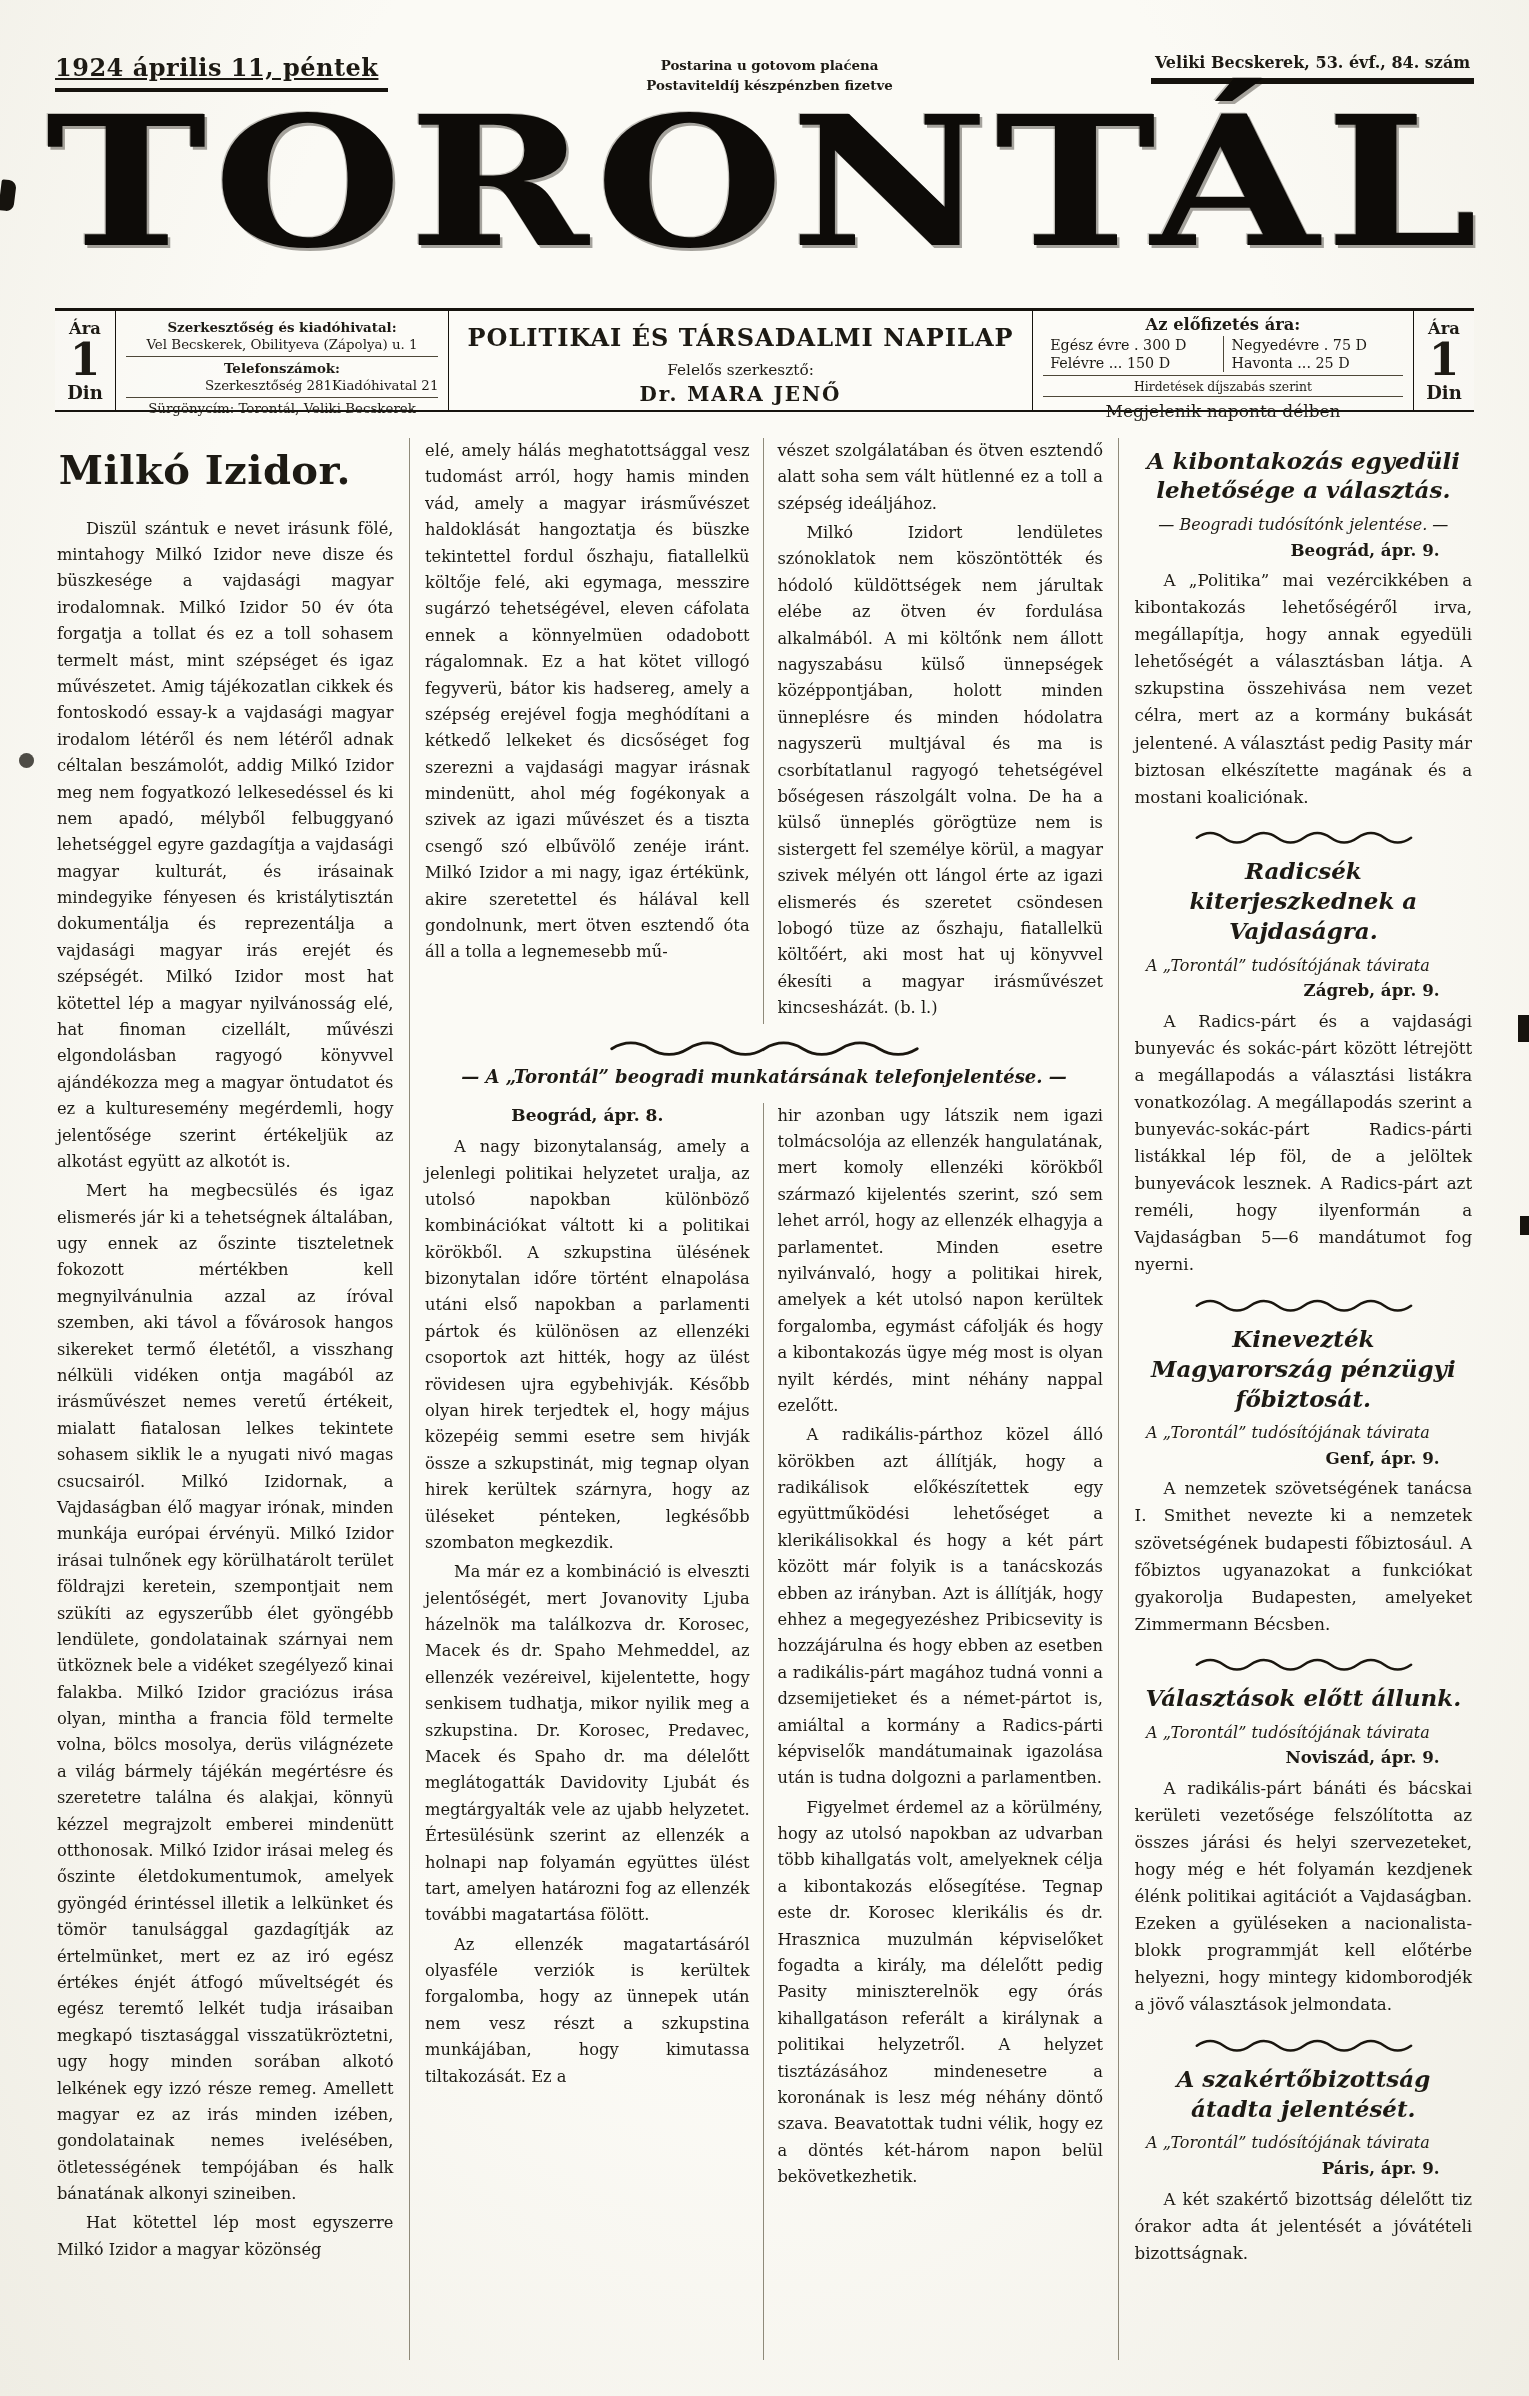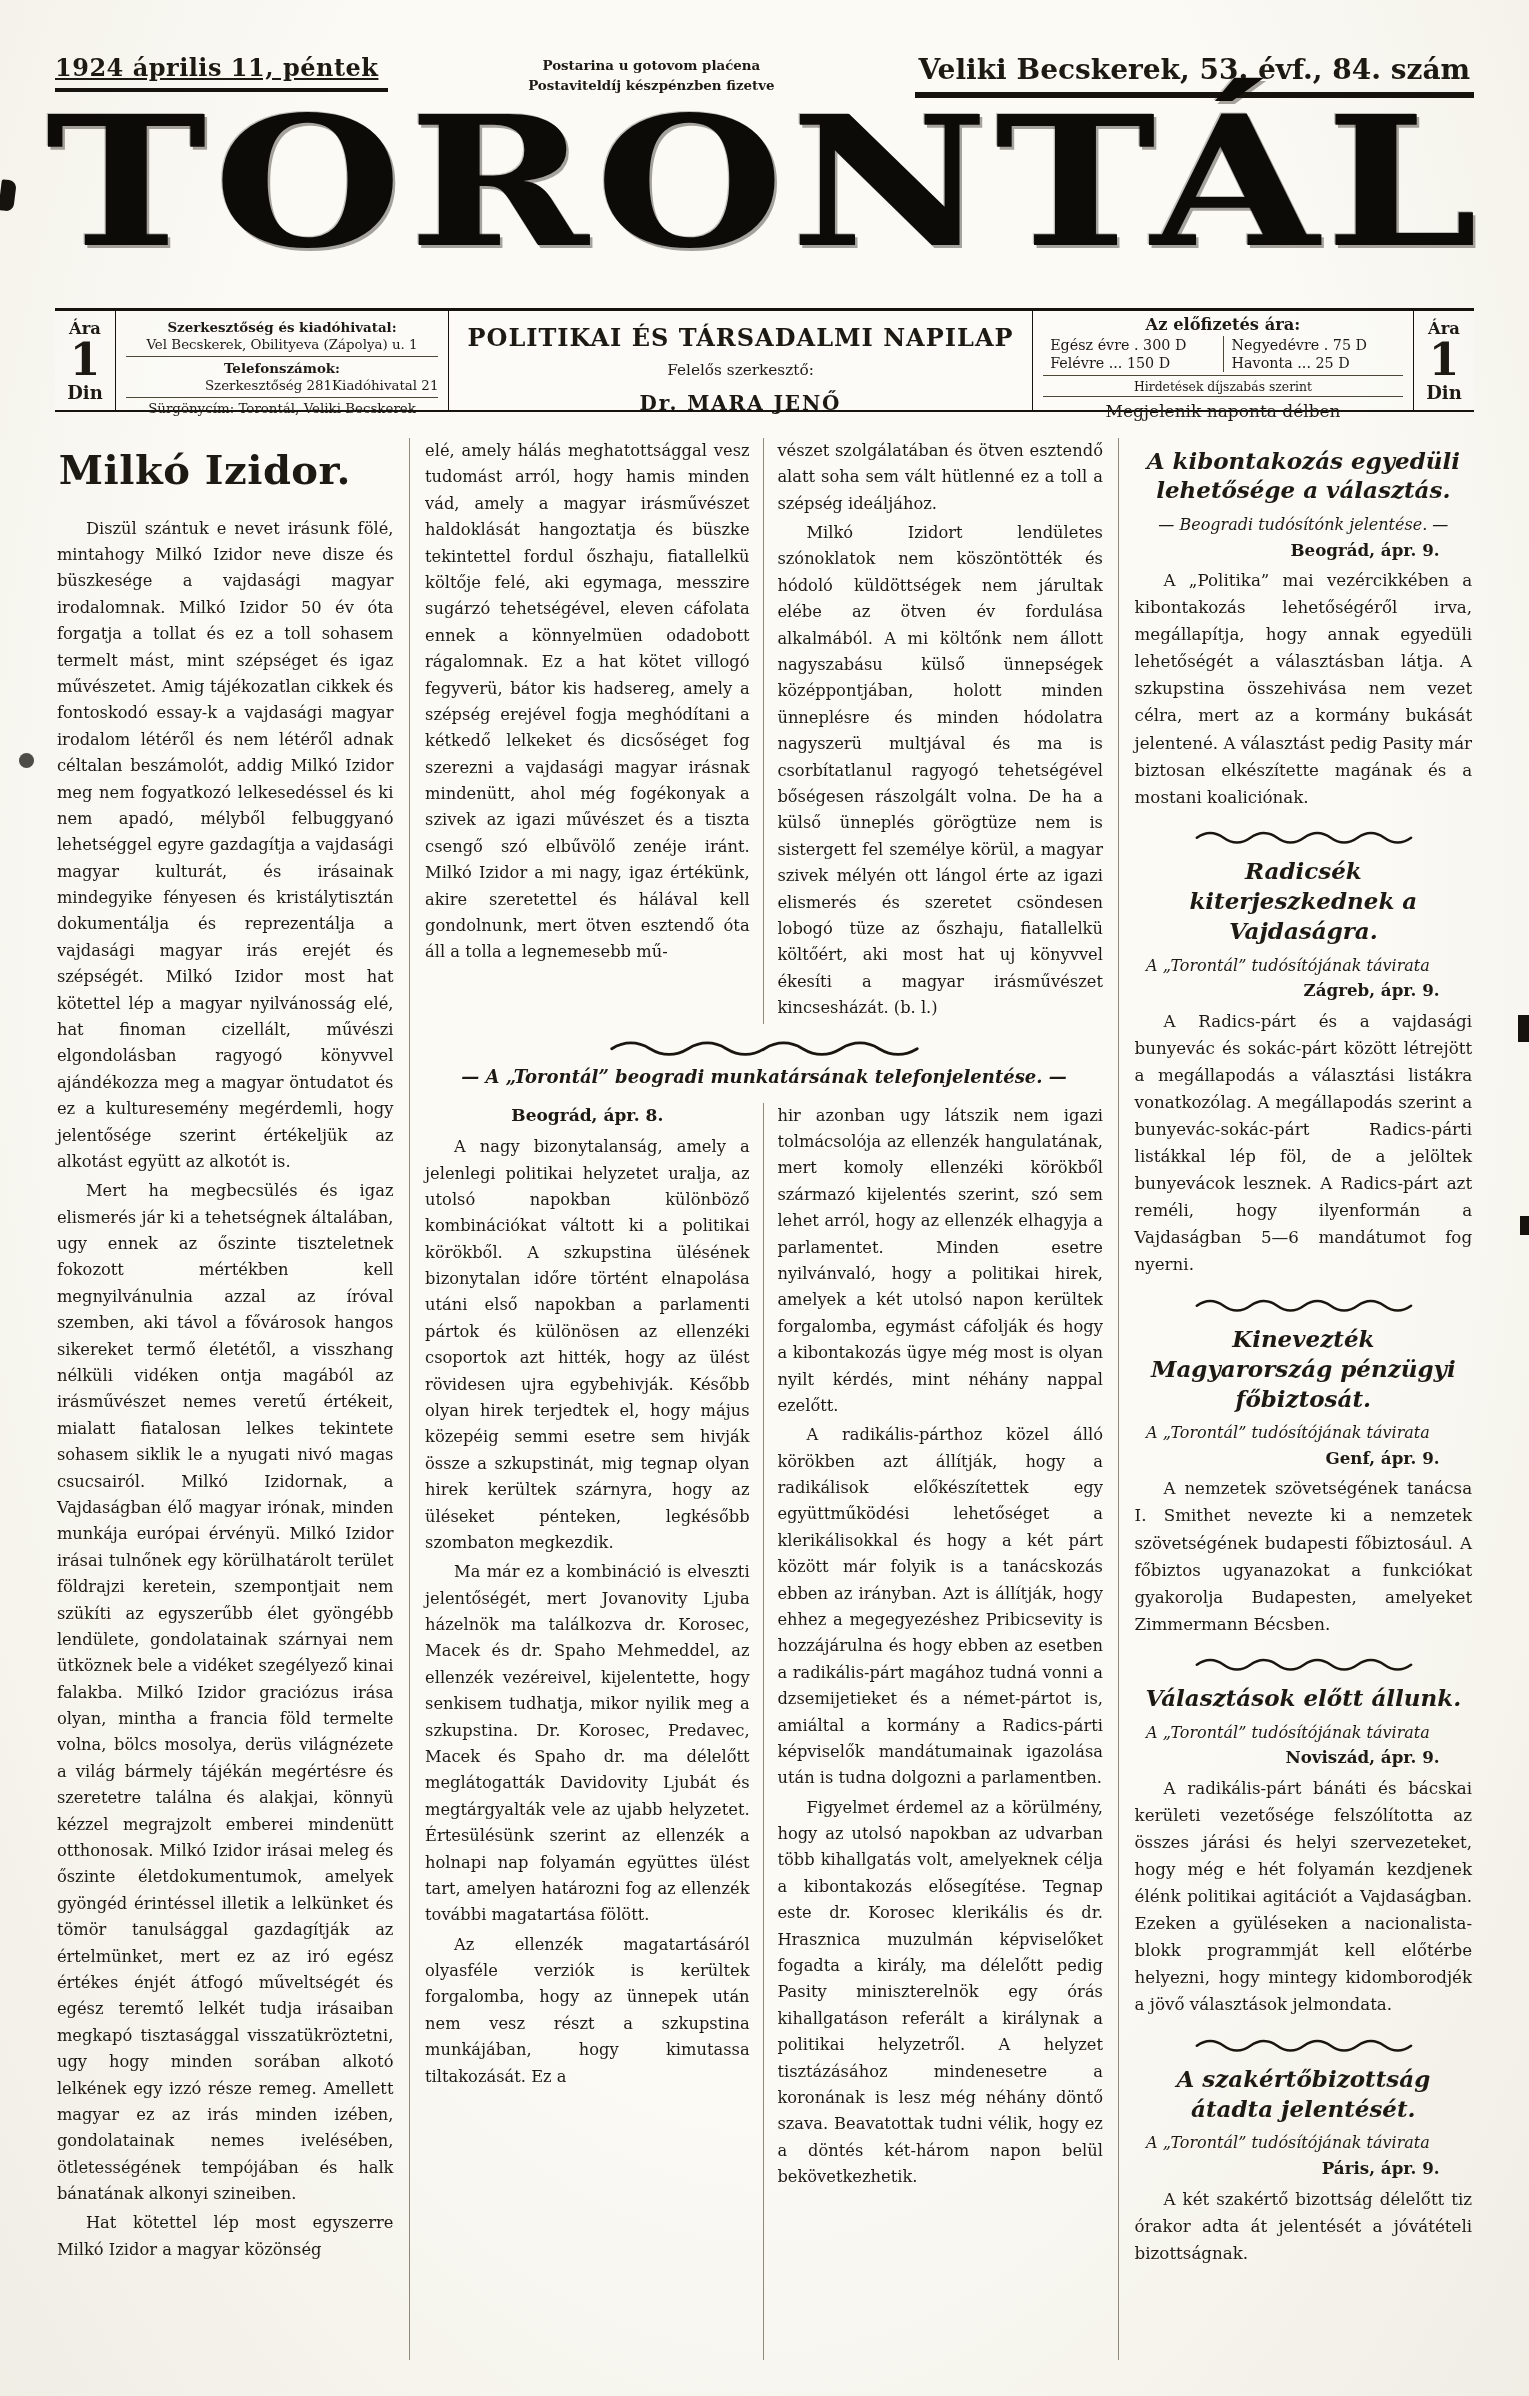--- a/index.html
+++ b/index.html
@@ -18,21 +18,21 @@
   .topbar {
     position: absolute; top: 53px; left: 55px; right: 55px;
     display: flex; justify-content: space-between; align-items: flex-start;
   }
   .issue-date {
     font-size: 24px; font-weight: bold; letter-spacing: 0.5px;
     border-bottom: 4.8px solid #16130e; padding: 0 9.6px 5.7px 0; text-decoration: underline;
   }
   .postage { text-align: center; font-size: 13.4px; font-weight: bold; line-height: 1.5; padding-top: 1.9px; }
   .edition {
-    font-size: 28px; font-weight: bold;
+    font-size: 16px; font-weight: bold;
     border-bottom: 6.7px solid #16130e; padding: 0 3.8px 5.7px 3.8px;
   }
 
   
   .masthead { position: absolute; top: 88px; left: 0; width: 100%; text-align: center; }
   .masthead-title {
     display: inline-block;
     font-size: 163px; line-height: 1.05; font-weight: bold;
     letter-spacing: 4.8px; color: #0d0b08;
     transform: scaleX(1.33) scaleY(1.1); transform-origin: center top;
@@ -65,21 +65,21 @@
   .bt { border-top: 1px solid #4d4738; }
   .b  { font-weight: bold; }
   .phones { display: flex; justify-content: flex-end; }
   .centerbox {
     flex: 1; text-align: center; border-right: 1.9px solid #16130e;
     display: flex; flex-direction: column; padding-bottom: 5.7px;
   }
   .blackbar { height: 12.4px; background: #16130e; margin-bottom: 11.5px; }
   .type-line { font-size: 24px; font-weight: bold; letter-spacing: 1px; }
   .ed-label { font-size: 15.3px; margin-top: 9.6px; }
-  .ed-name  { font-size: 20px; font-weight: bold; letter-spacing: 1.9px; margin-top: 12px; }
+  .ed-name  { font-size: 20px; font-weight: bold; letter-spacing: 1.9px; margin-top: 3px; }
   .subs { flex: 0 0 380px; display: flex; flex-direction: column; padding: 3.8px 9.6px 4.8px; font-size: 14.3px; }
   .subs-title { font-size: 16.3px; text-align: center; }
   .subs-grid { display: grid; grid-template-columns: 1fr 1fr; margin: 1.9px 0 3.8px; }
   .subs-grid span { padding: 1px 7.6px; white-space: nowrap; }
   .subs-grid .vl { border-left: 1px solid #4d4738; }
   .subs-note { font-size: 12.4px; text-align: center; padding: 2.9px 0 1.9px; }
   .subs-appear { font-size: 17px; text-align: center; padding-top: 3.8px; }
 
   
   .bodygrid {

